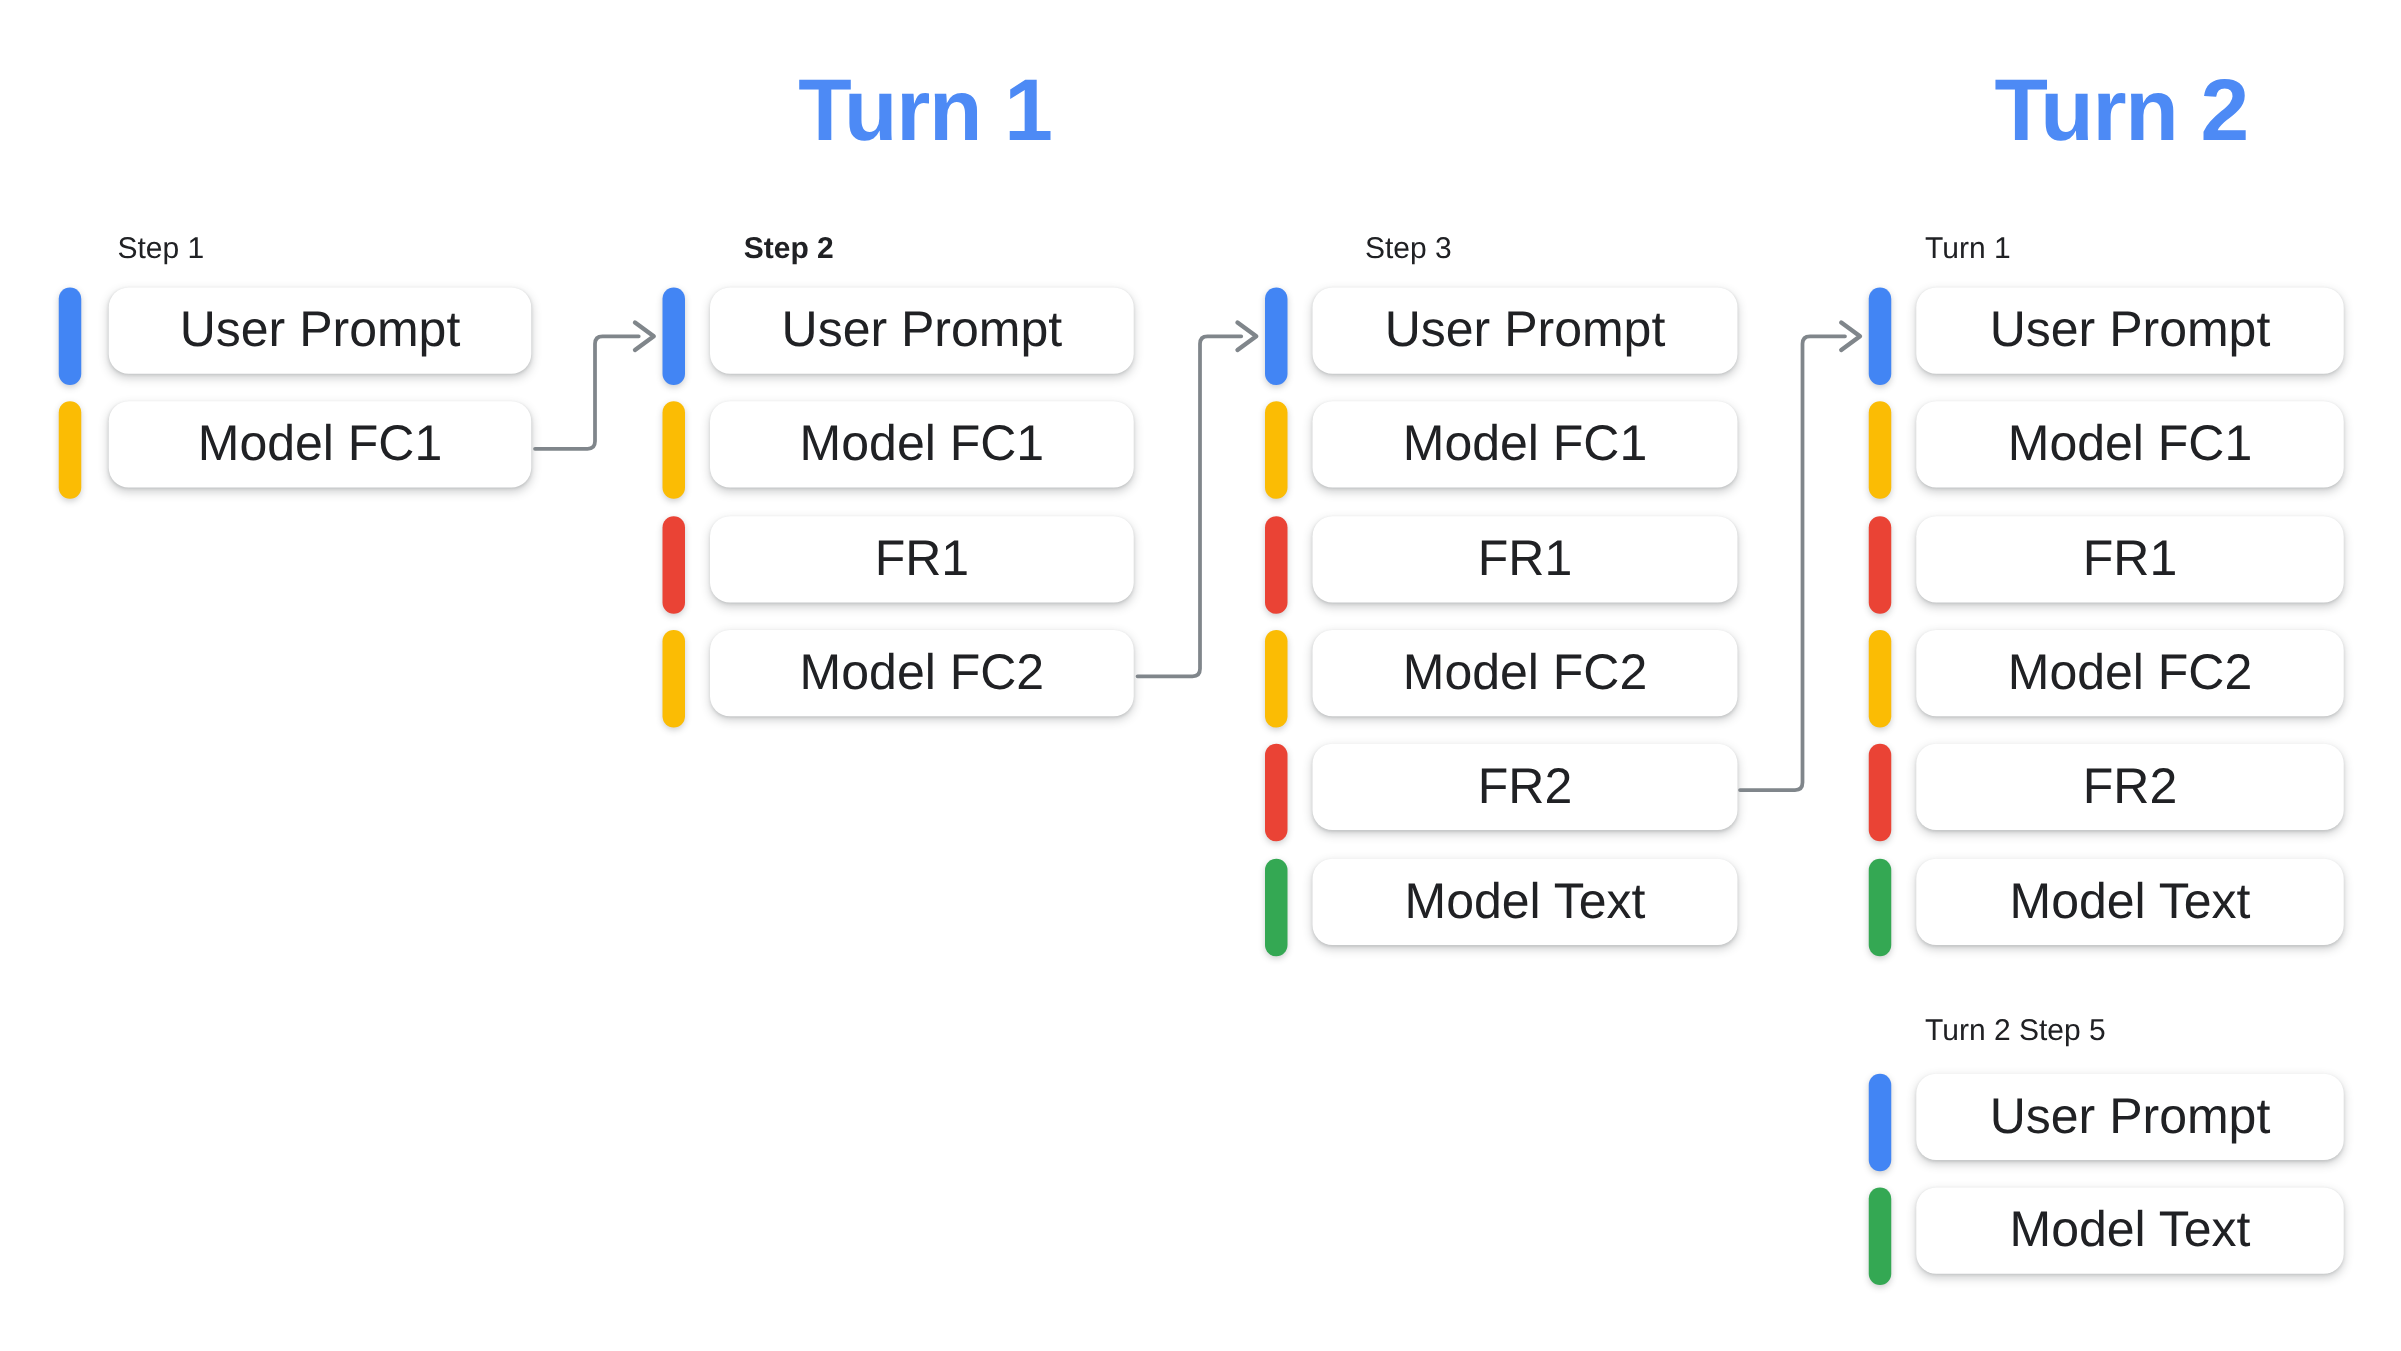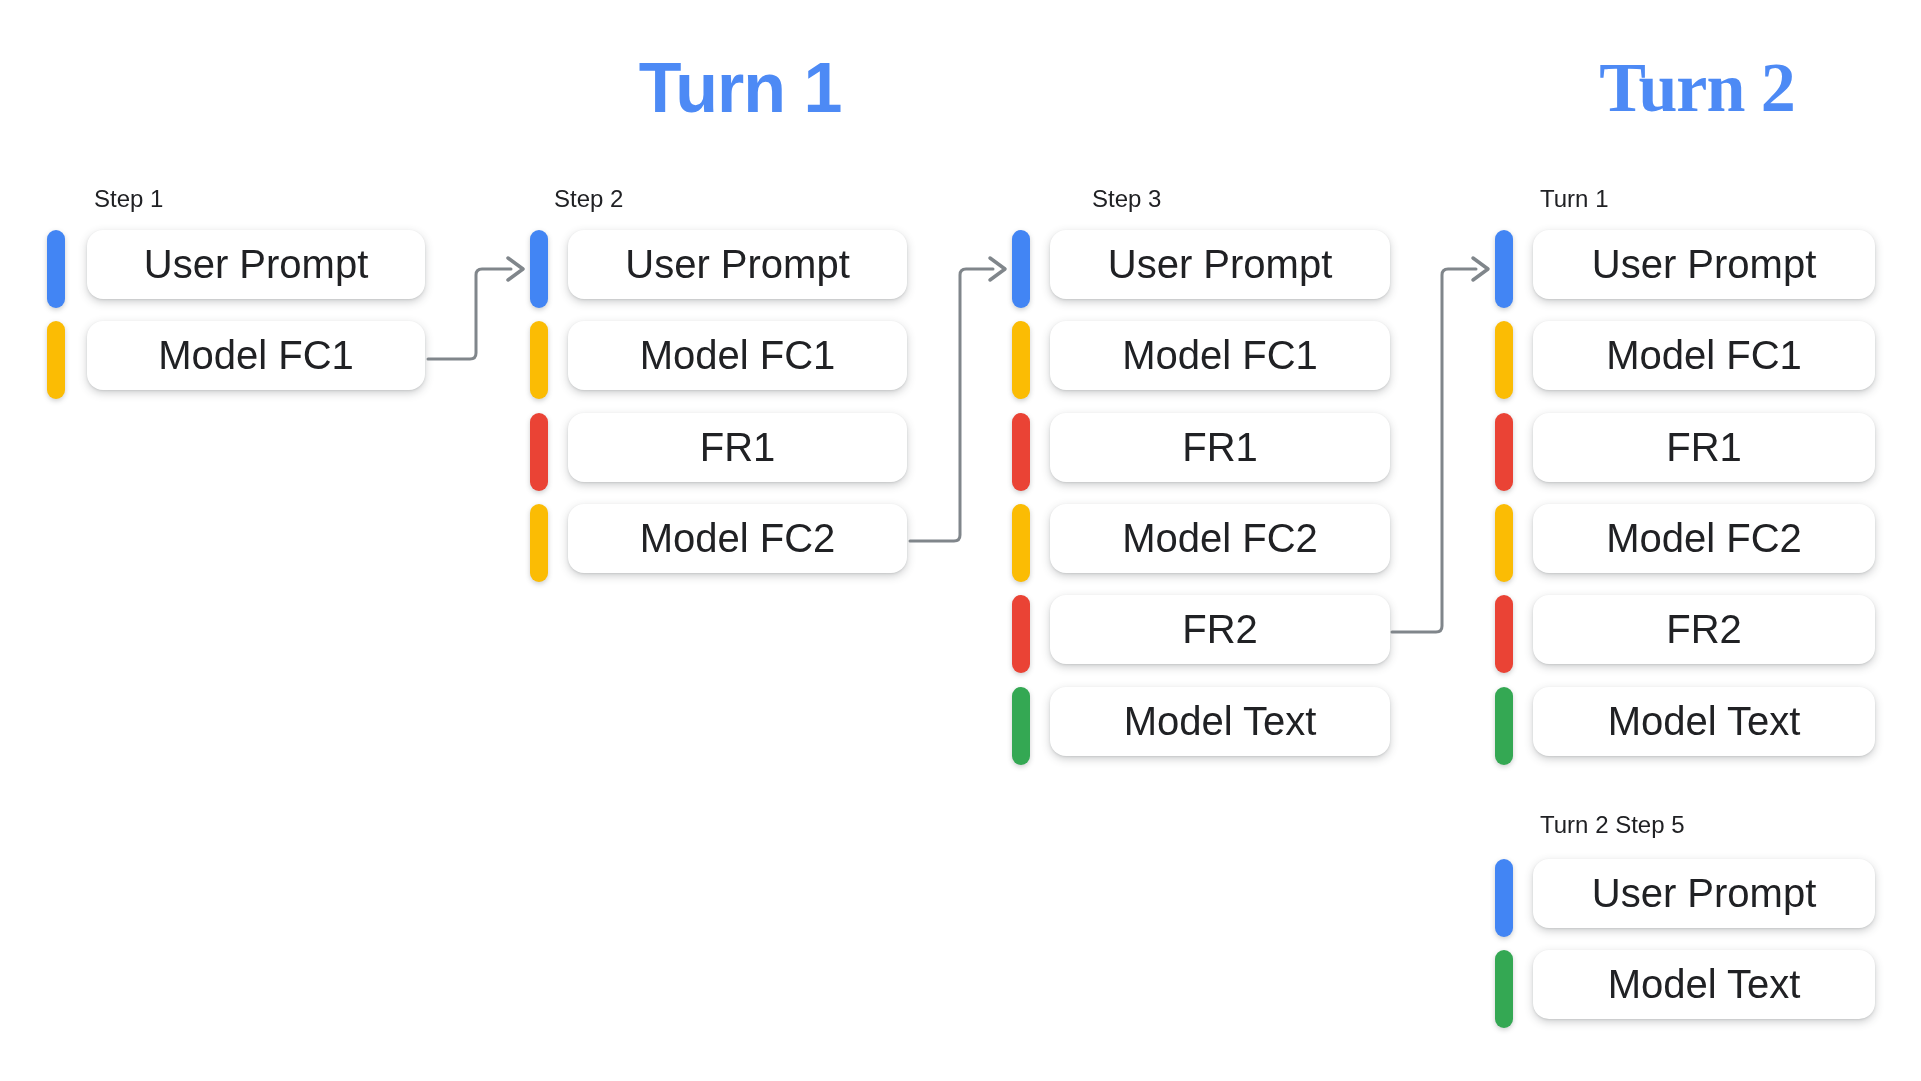--- a/index.html
+++ b/index.html
@@ -25,32 +25,32 @@
     display:flex;align-items:center;justify-content:center;
   }
   .card-text{font-size:40px;font-weight:400;color:#202124;white-space:nowrap;}
   #arrows{position:absolute;left:0;top:0;width:1921px;height:1081px;pointer-events:none;}
 </style>
 </head>
 <body>
 
 <div id="canvas">
   <div class="big-title" id="title-0" style="left: 740px; top: 48px; color: rgb(77, 138, 245);">Turn 1</div>
-  <div class="big-title" id="title-1" style="left: 1697px; top: 48px; color: rgb(77, 138, 245); font-family: Liberation Serif, serif;">Turn 2</div>
+  <div class="big-title" id="title-1" style="left: 1697px; top: 48px; color: rgb(77, 138, 245);">Turn 2</div>
   <div id="columns">
       <div class="col-label" style="left: 94px; top: 186px;">Step 1</div>
       <div class="bar" style="left: 47px; top: 230px; background: rgb(66, 133, 244);"></div>
       <div class="card" style="left: 87px; top: 230px; width: 338px;">
         <div class="card-text">User Prompt</div>
       </div>
       <div class="bar" style="left: 47px; top: 321px; background: rgb(251, 188, 4);"></div>
       <div class="card" style="left: 87px; top: 321px; width: 338px;">
         <div class="card-text">Model FC1</div>
       </div>
-      <div class="col-label" style="left: 554px; top: 186px;">Step 2</div>
+      <div class="col-label" style="left: 595px; top: 186px; font-weight: bold;">Step 2</div>
       <div class="bar" style="left: 530px; top: 230px; background: rgb(66, 133, 244);"></div>
       <div class="card" style="left: 568px; top: 230px; width: 339px;">
         <div class="card-text">User Prompt</div>
       </div>
       <div class="bar" style="left: 530px; top: 321px; background: rgb(251, 188, 4);"></div>
       <div class="card" style="left: 568px; top: 321px; width: 339px;">
         <div class="card-text">Model FC1</div>
       </div>
       <div class="bar" style="left: 530px; top: 413px; background: rgb(234, 67, 53);"></div>
       <div class="card" style="left: 568px; top: 413px; width: 339px;">

